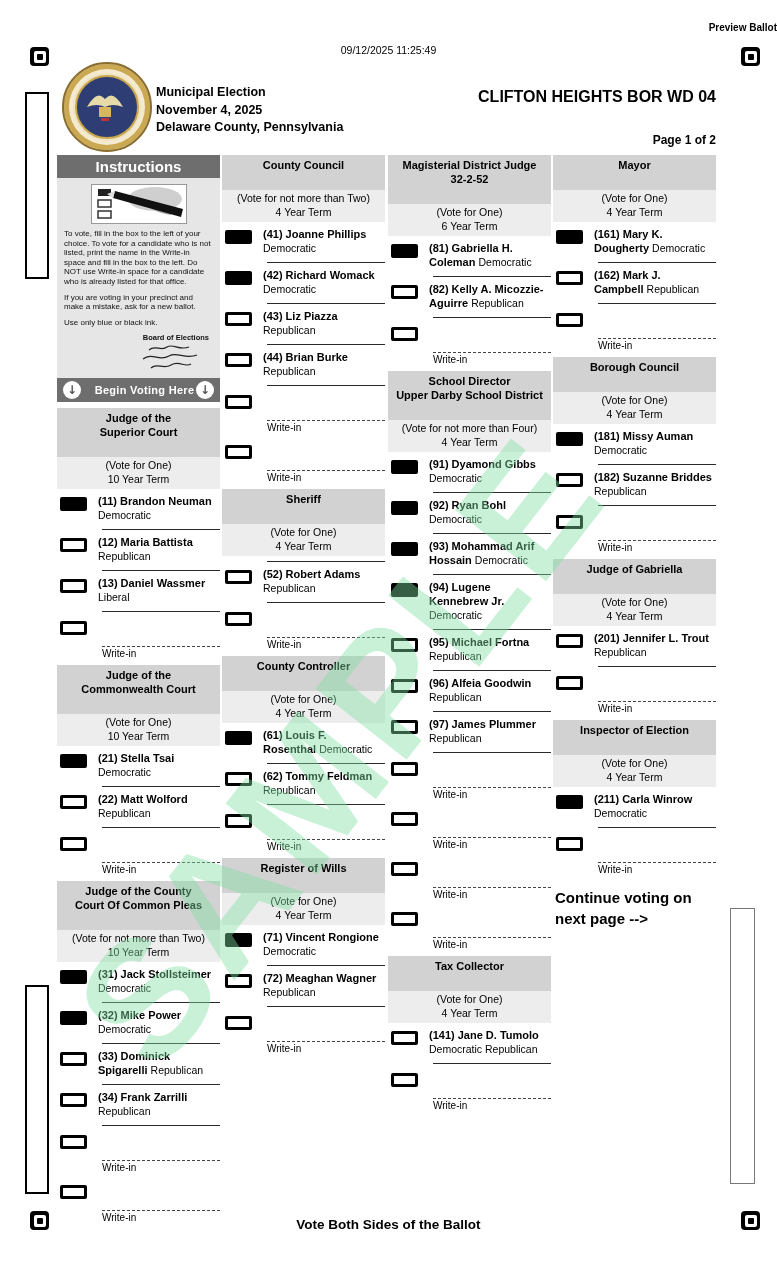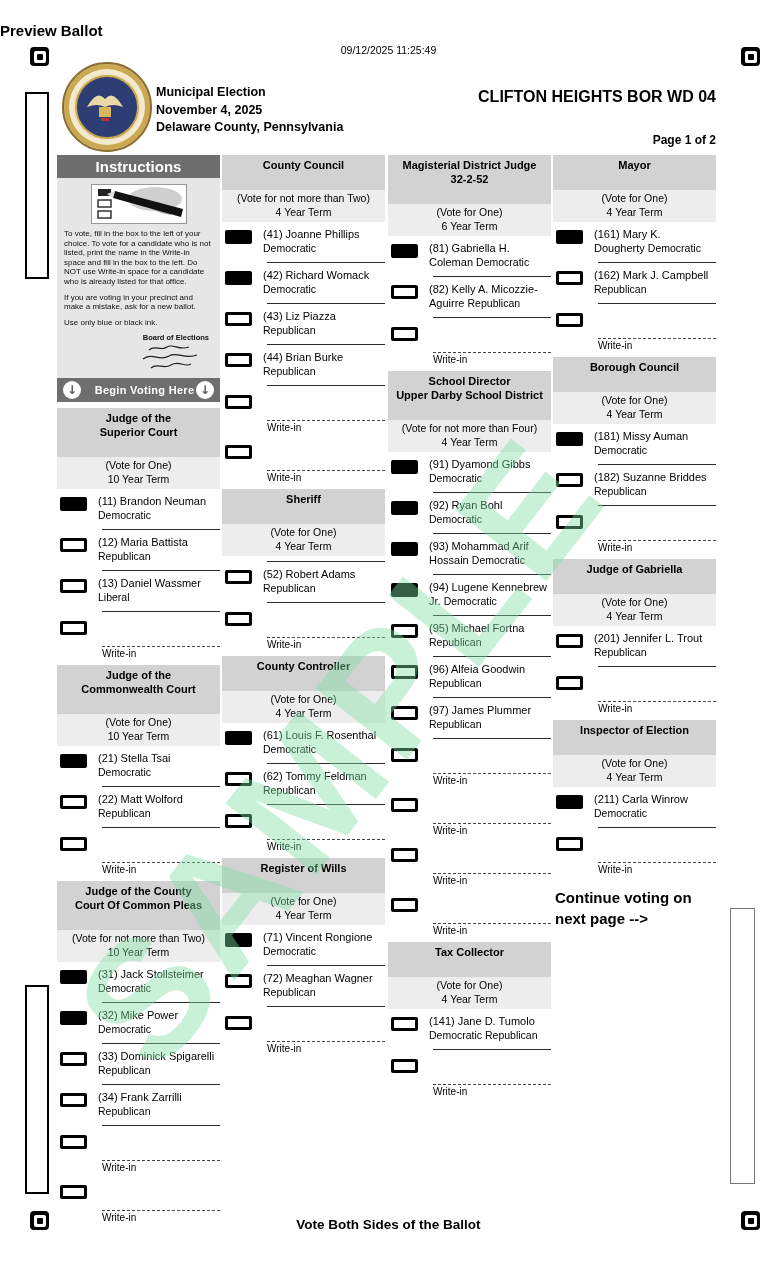--- a/index.html
+++ b/index.html
@@ -9,21 +9,21 @@
   
   .cmark{position:absolute;width:19px;height:19px;background:#000;border-radius:4px;}
   .cmark::before{content:"";position:absolute;inset:3.5px;background:#fff;border-radius:2px;}
   .cmark::after{content:"";position:absolute;inset:6.5px;background:#000;border-radius:1px;}
 
   
   .trect{position:absolute;background:#fff;border:2px solid #000;}
   .trect.gray{border:1.5px solid #777;}
 
   
-  .pb-title{position:absolute;top:22px;left:0;right:0;text-align:left;font-size:15px;font-weight:bold;}
+  .pb-title{position:absolute;top:22px;left:0;right:0;text-align:right;font-size:10px;font-weight:bold;}
   .pb-dt{position:absolute;top:44px;left:0;right:0;text-align:center;font-size:10.5px;}
   .seal{position:absolute;left:62px;top:62px;width:86px;height:86px;border-radius:50%;
         background:#efe3c4;border:2px solid #8a6d2f;
         box-shadow:inset 0 0 0 5px #caa952, inset 0 0 0 9px #f3ead0;}
   .seal-core{position:absolute;inset:11px;border-radius:50%;background:#2e3d74;border:2px solid #c9a84c;overflow:hidden;}
   .einfo{position:absolute;left:156px;top:84px;font-weight:bold;font-size:12.5px;line-height:17.5px;}
   .precinct{position:absolute;right:61px;top:88px;font-weight:bold;font-size:16px;}
   .pageno{position:absolute;right:61px;top:133px;font-weight:bold;font-size:12px;}
 
   
@@ -45,21 +45,21 @@
 
   
   .contest{margin-bottom:6px;}
   .c-title{background:#d2d2d2;text-align:center;font-weight:bold;font-size:11px;line-height:14px;
            padding:3px 2px 18px;white-space:pre-line;}
   .c-sub{background:#ededed;text-align:center;font-size:10.5px;line-height:14px;padding:1px 0 3px;}
   .crow{display:flex;align-items:flex-start;padding:5px 0 2px;}
   .box{width:21px;height:8px;border:3.4px solid #000;background:#fff;border-radius:2px;margin:3px 0 0 3px;flex:none;}
   .box.filled{background:#000;}
   .ctext{margin-left:11px;width:119px;font-size:11px;line-height:14px;}
-  .nm{font-weight:normal;}
+  .nm{font-weight:bold;}
   .pty{font-weight:normal;font-size:10.5px;}
   .sep{margin:5px 0 0 45px;border-bottom:1.4px solid #2a2a2a;}
   .wrow{padding-top:6px;}
   .wline{margin:11px 0 0 45px;border-bottom:1.8px dashed #444;}
   .wlabel{margin:1px 0 3px 45px;font-size:10px;}
 
   
   .watermark{position:absolute;left:-40px;top:655px;width:760px;text-align:center;
              transform:rotate(-52deg);font-size:168px;font-weight:bold;letter-spacing:6px;
              opacity:0.42;z-index:30;pointer-events:none;}

